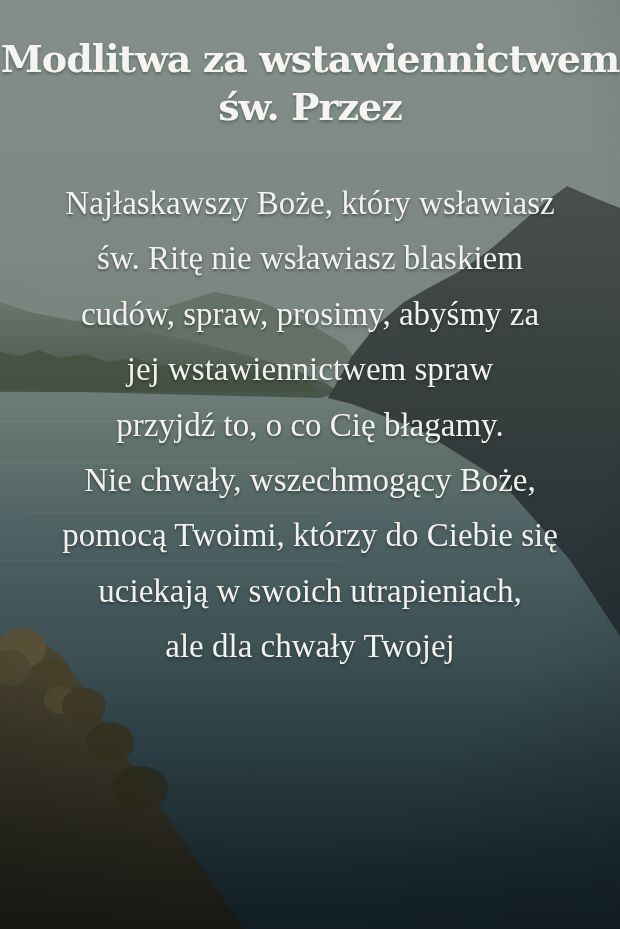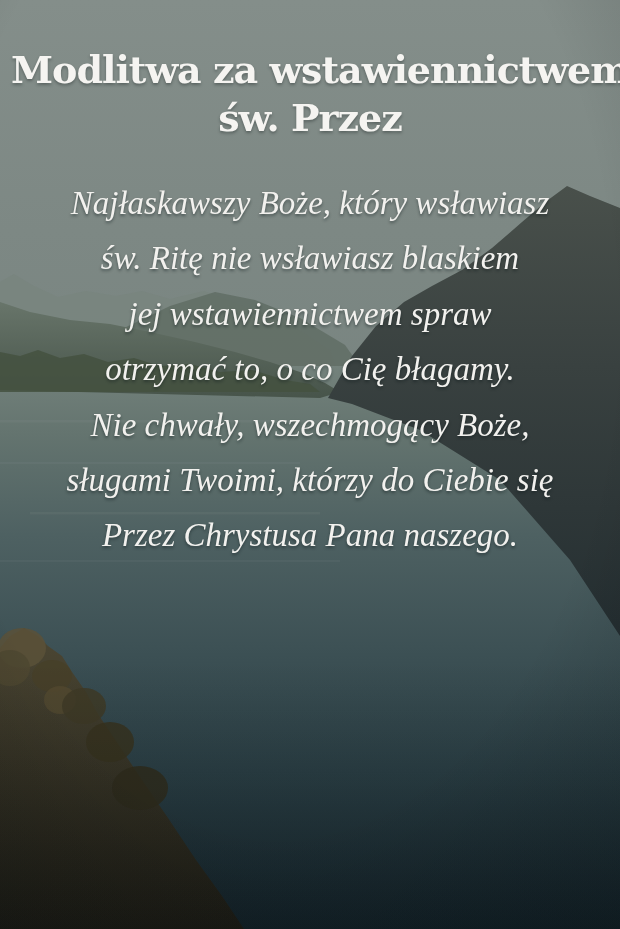--- a/index.html
+++ b/index.html
@@ -20,40 +20,39 @@
   .content {
     position: absolute;
     inset: 0;
     text-align: center;
   }
   .title {
     position: absolute;
     top: 35px;
     left: 0;
     right: 0;
-    margin: 11px;
+    margin: 0;
     font-family: "DejaVu Serif", serif;
     font-weight: 700;
     font-size: 38px;
     line-height: 48px;
     letter-spacing: -1px;
     color: #f5f4f1;
     text-shadow: 0 2px 3px rgba(20, 30, 30, 0.35);
   }
   .prayer {
     position: absolute;
     top: 176px;
     left: 0;
     right: 0;
     font-family: "Liberation Serif", "DejaVu Serif", serif;
     font-size: 33px;
     line-height: 55.4px;
     color: #f2f1ee;
     text-shadow: 0 2px 3px rgba(12, 22, 25, 0.45);
-    font-style: italic;
   }
   .title-line, .prayer-line { white-space: nowrap; }
 </style>
 </head>
 <body>
 
 <div class="card">
 
   <svg class="bg" viewBox="0 0 620 929" preserveAspectRatio="none" aria-hidden="true">
     <defs>
@@ -128,21 +127,23 @@
   <div class="content">
 
     <h1 class="title">
       <div class="title-line">Modlitwa za wstawiennictwem</div>
       <div class="title-line">św. Przez</div>
     </h1>
 
     <div class="prayer">
       <div class="prayer-line">Najłaskawszy Boże, który wsławiasz</div>
       <div class="prayer-line">św. Ritę nie wsławiasz blaskiem</div>
+      <div class="prayer-line">cudów, spraw, prosimy, abyśmy za</div>
       <div class="prayer-line">jej wstawiennictwem spraw</div>
-      <div class="prayer-line">otrzymać to, o co Cię błagamy.</div>
+      <div class="prayer-line">przyjdź to, o co Cię błagamy.</div>
       <div class="prayer-line">Nie chwały, wszechmogący Boże,</div>
-      <div class="prayer-line">sługami Twoimi, którzy do Ciebie się</div>
-      <div class="prayer-line">Przez Chrystusa Pana naszego.</div>
+      <div class="prayer-line">pomocą Twoimi, którzy do Ciebie się</div>
+      <div class="prayer-line">uciekają w swoich utrapieniach,</div>
+      <div class="prayer-line">ale dla chwały Twojej</div>
     </div>
 
   </div>
 </div>
 
 </body></html>

